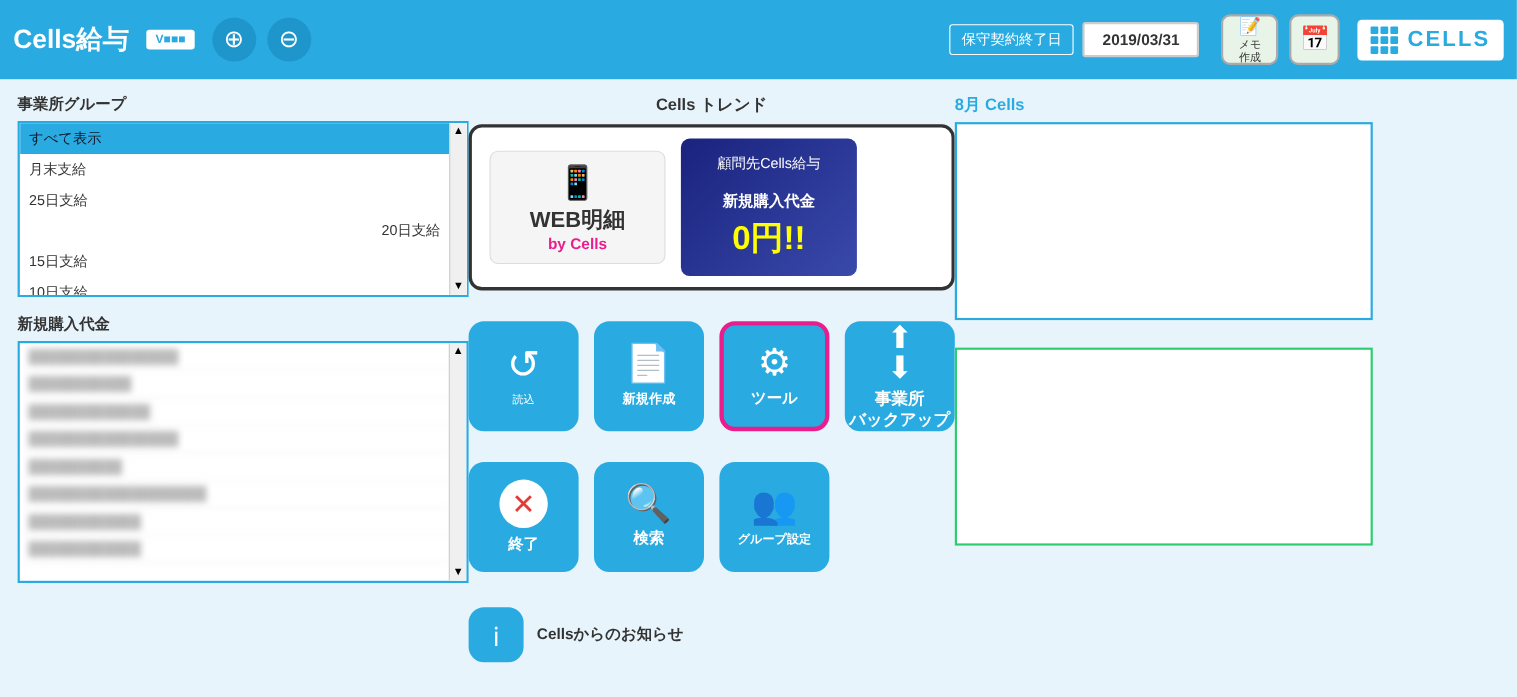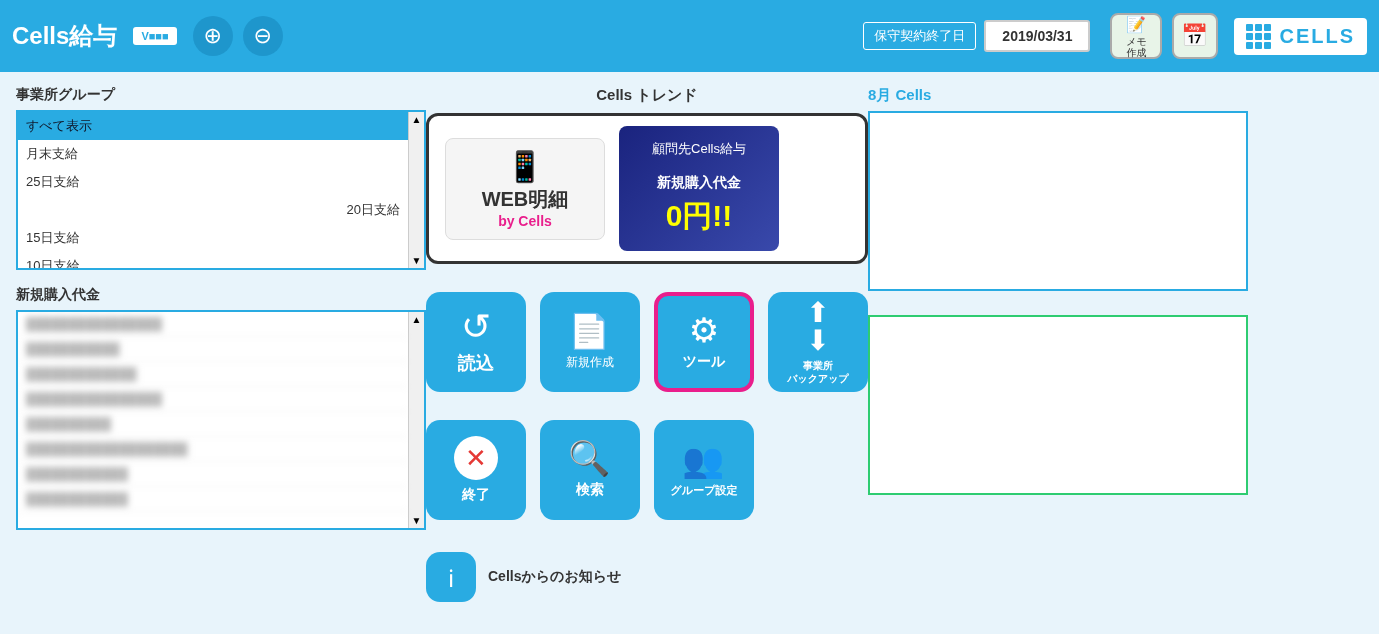--- a/index.html
+++ b/index.html
@@ -155,36 +155,36 @@
           <div style="font-size:14px;font-weight:bold;margin-bottom:4px;">新規購入代金</div>
           <div style="font-size:30px;font-weight:bold;color:#ffff00;">0円!!</div>
         </div>
       </div>
     </div>
 
     <div style="display:flex;gap:14px;margin-bottom:14px;">
 
       <button style="background:#29abe2;border:none;border-radius:14px;width:100px;height:100px;display:flex;flex-direction:column;align-items:center;justify-content:center;cursor:pointer;color:white;gap:6px;">
         <span style="font-size:36px;line-height:1;">↺</span>
-        <span style="font-size:18px;font-weight:bold;">読込</span>
+        <span style="font-size:10px;font-weight:normal;">読込</span>
       </button>
 
       <button style="background:#29abe2;border:none;border-radius:14px;width:100px;height:100px;display:flex;flex-direction:column;align-items:center;justify-content:center;cursor:pointer;color:white;gap:6px;">
         <span style="font-size:34px;line-height:1;">📄</span>
-        <span style="font-size:12px;font-weight:normal;">新規作成</span>
+        <span style="font-size:12px;font-weight:bold;">新規作成</span>
       </button>
 
       <button style="background:#29abe2;border:4px solid #e91e8c;border-radius:14px;width:100px;height:100px;display:flex;flex-direction:column;align-items:center;justify-content:center;cursor:pointer;color:white;gap:6px;">
         <span style="font-size:34px;line-height:1;">⚙</span>
         <span style="font-size:14px;font-weight:bold;text-align:right;">ツール</span>
       </button>
 
       <button style="background:#29abe2;border:none;border-radius:14px;width:100px;height:100px;display:flex;flex-direction:column;align-items:center;justify-content:center;cursor:pointer;color:white;gap:4px;">
         <span style="font-size:28px;line-height:1;">⬆<br style="line-height:0.3">⬇</span>
-        <span style="font-size:10px;font-weight:bold;text-align:center;line-height:1.3;">事業所<br>バックアップ</span>
+        <span style="font-size:15px;font-weight:bold;text-align:center;line-height:1.3;">事業所<br>バックアップ</span>
       </button>
     </div>
 
     <div style="display:flex;gap:14px;margin-bottom:14px;">
 
       <button style="background:#29abe2;border:none;border-radius:14px;width:100px;height:100px;display:flex;flex-direction:column;align-items:center;justify-content:center;cursor:pointer;color:white;gap:6px;">
         <span style="width:44px;height:44px;background:white;border-radius:50%;display:flex;align-items:center;justify-content:center;font-size:26px;color:#e53935;">✕</span>
         <span style="font-size:14px;font-weight:bold;">終了</span>
       </button>
 

